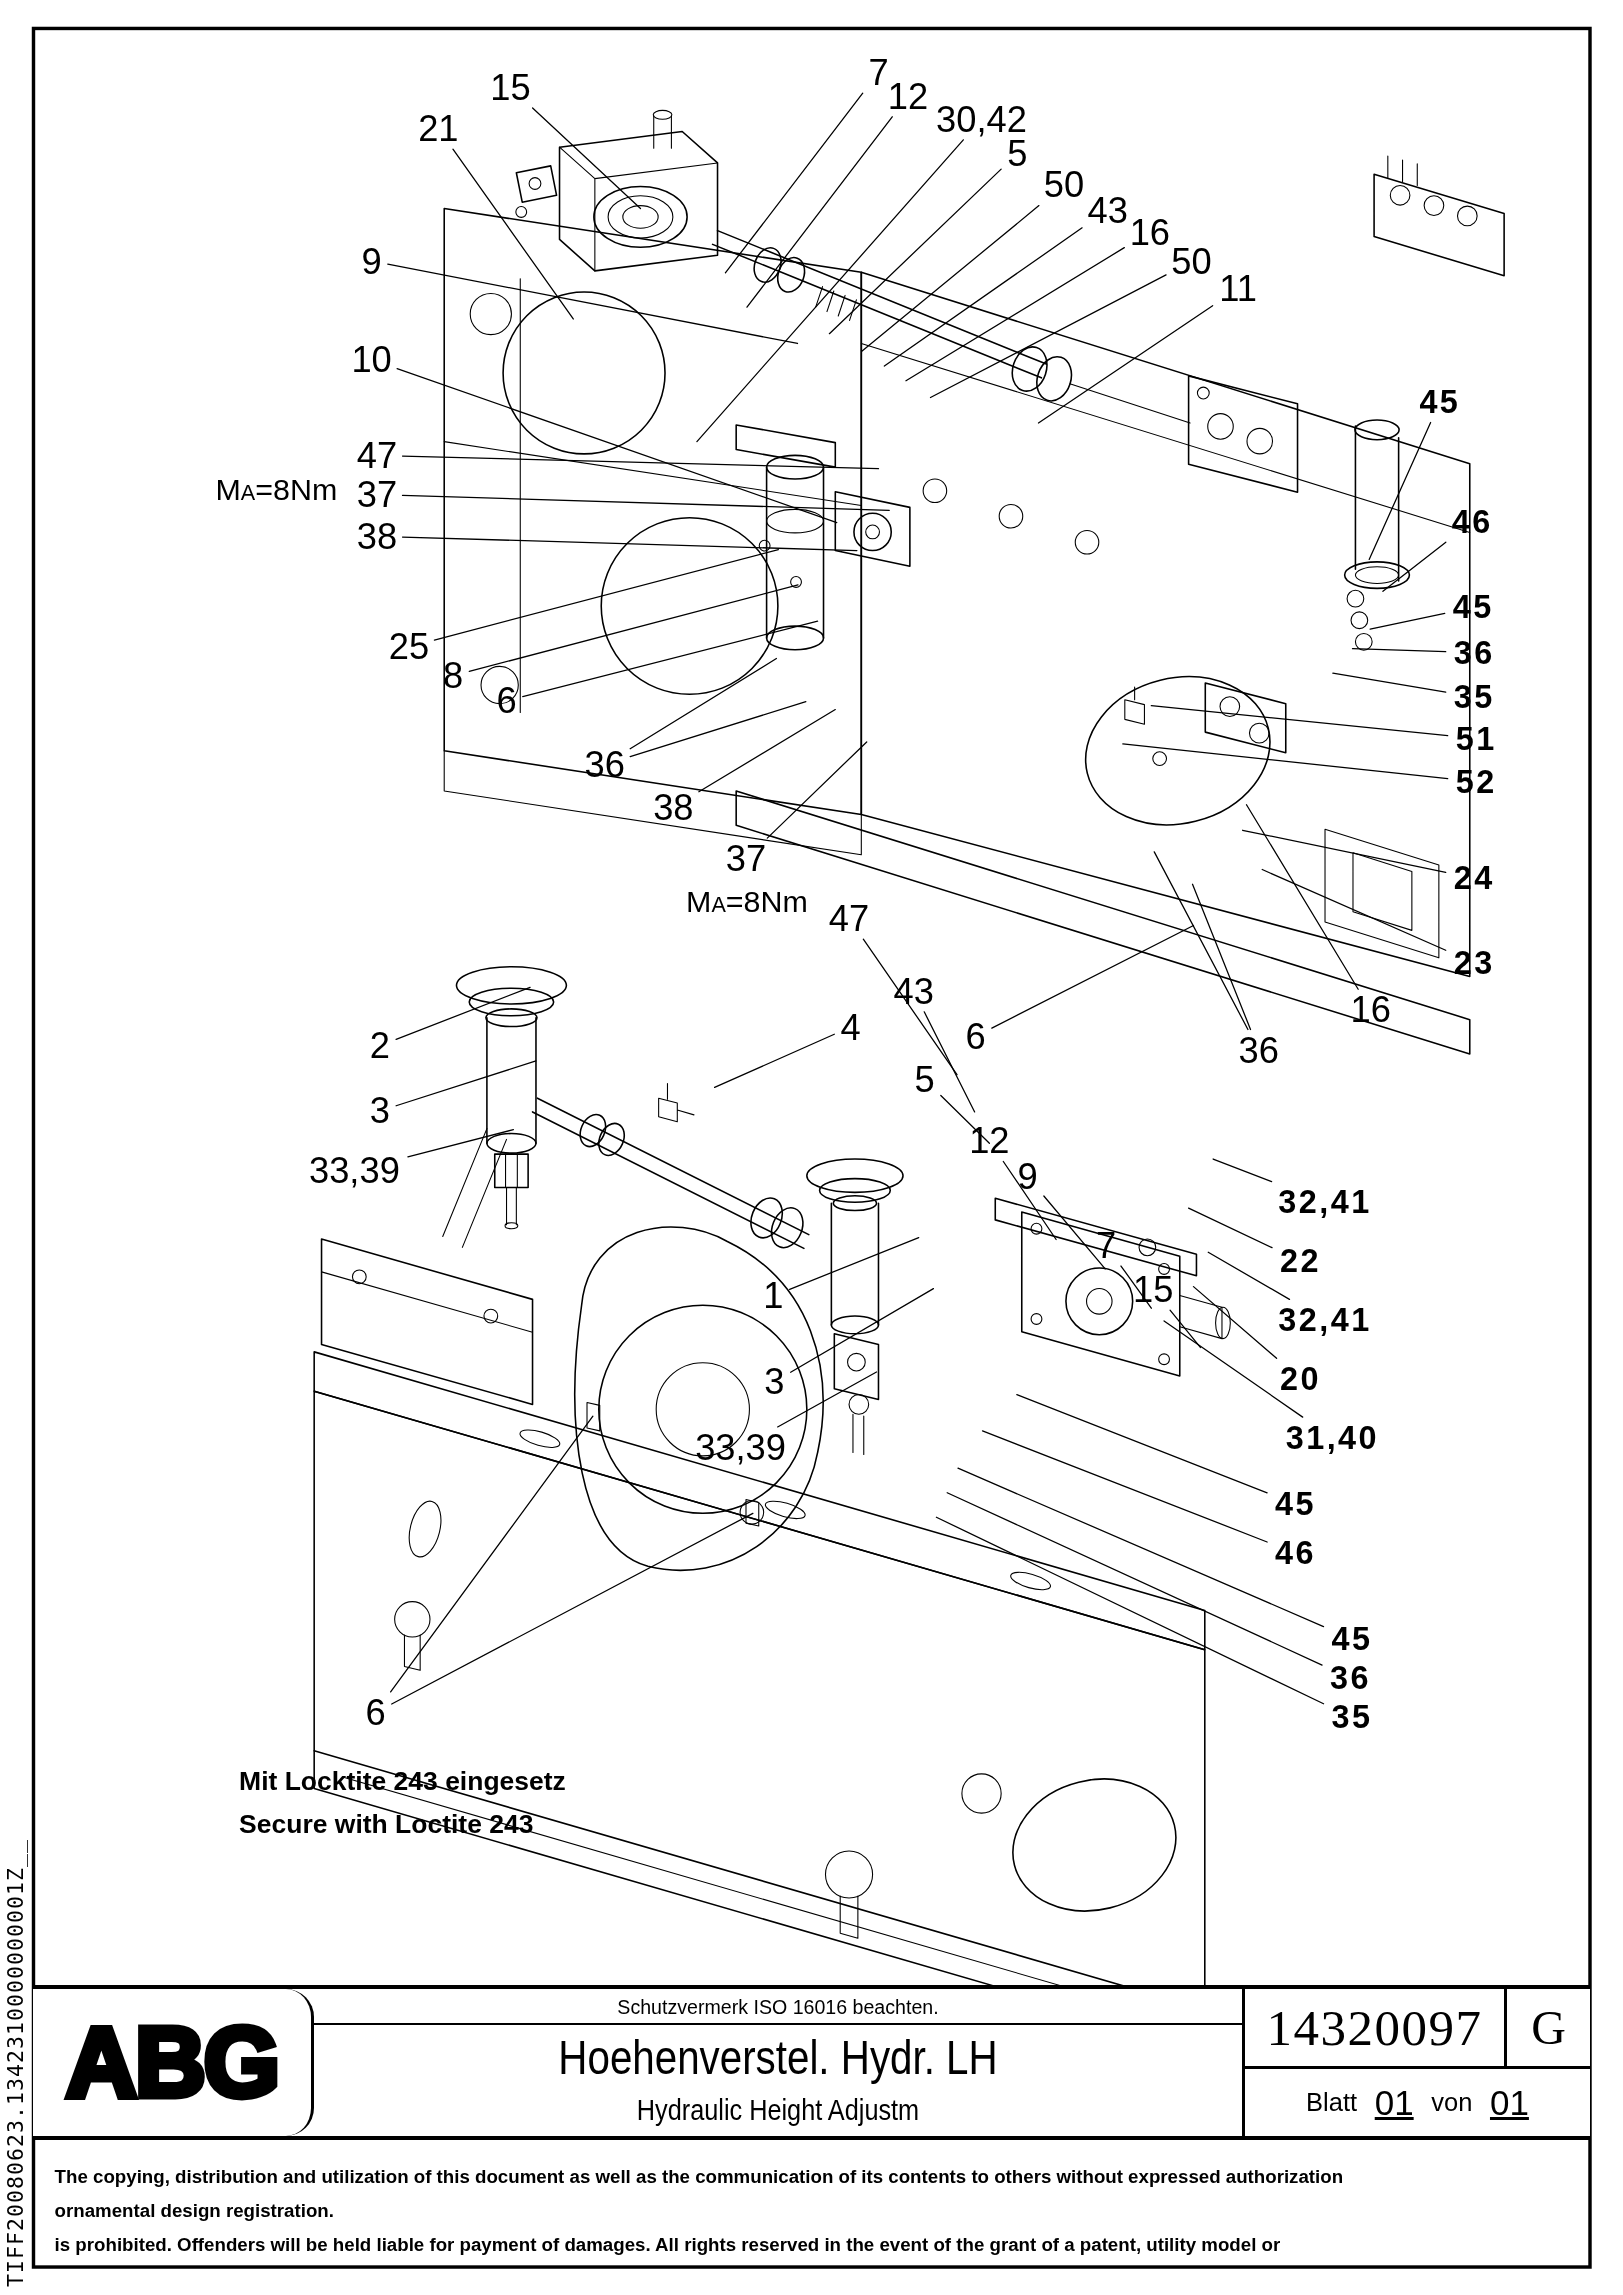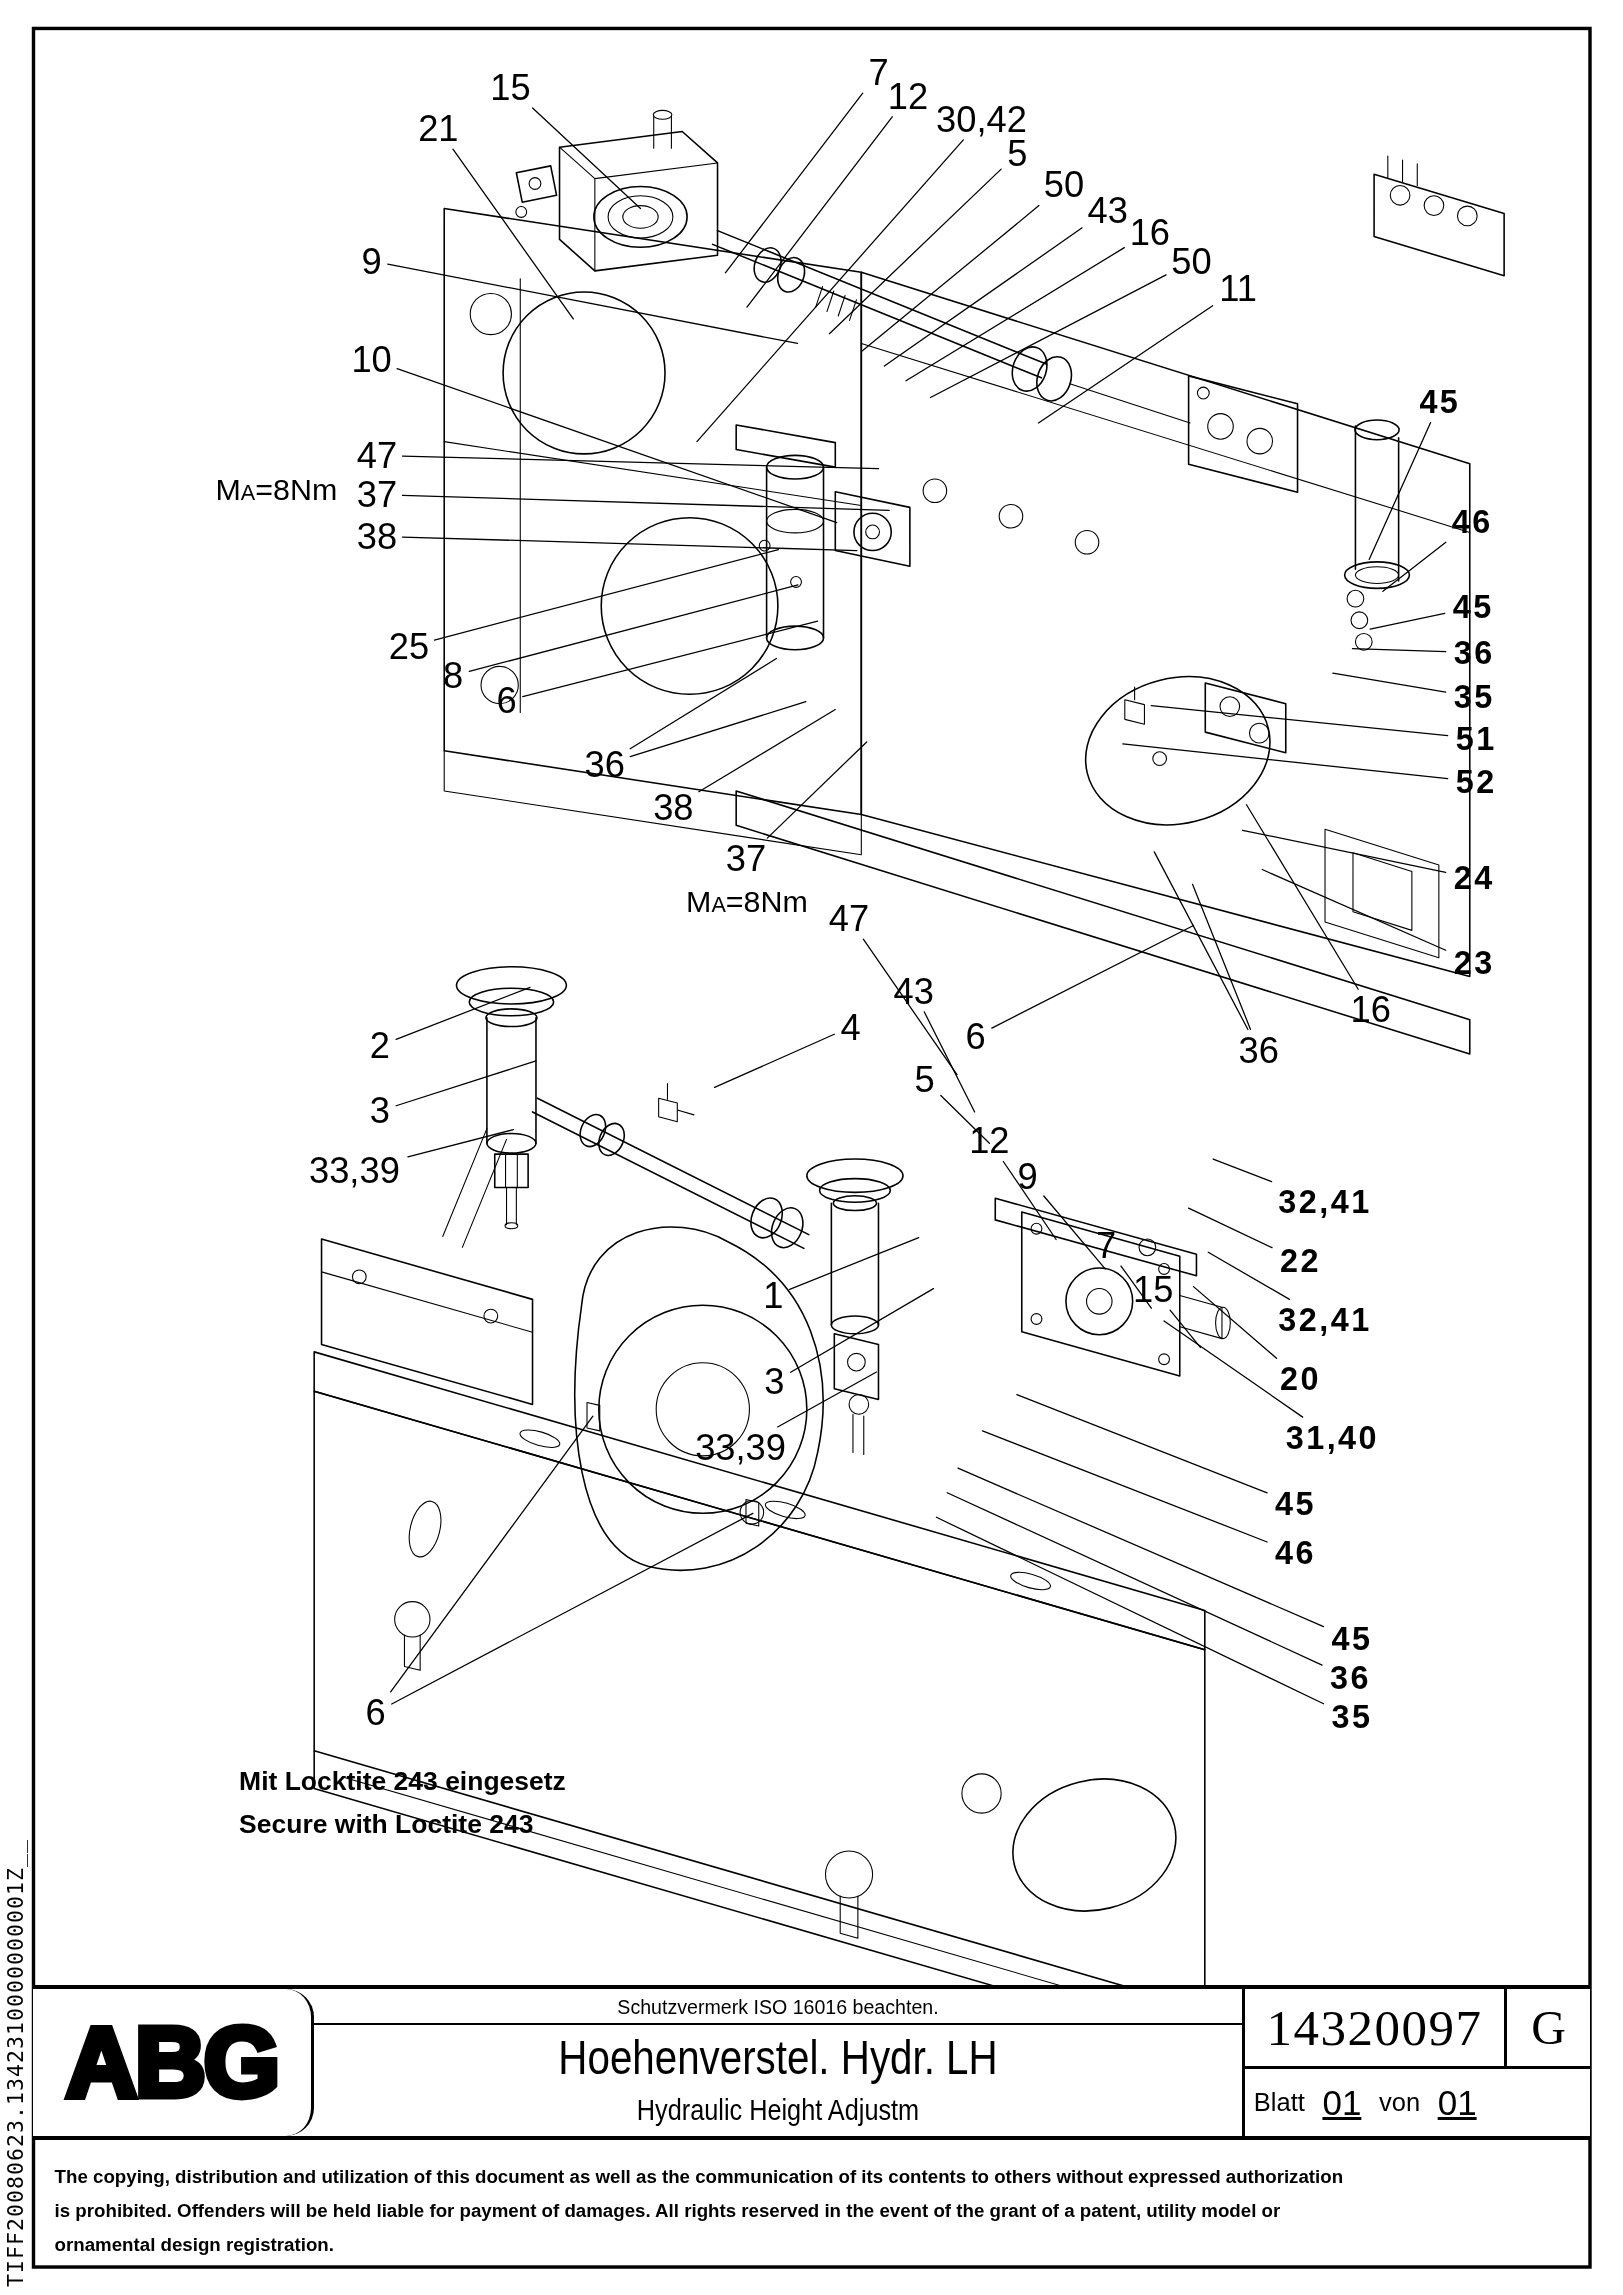--- a/index.html
+++ b/index.html
@@ -23,21 +23,21 @@
            font-size:98px;font-weight:700;-webkit-text-stroke:6.9px #000;letter-spacing:-2px;border-radius:28px;}
   .tb-mid{flex:1;position:relative;box-sizing:border-box;}
   .tb-protect{height:34px;line-height:36px;text-align:center;font-size:19.6px;border-bottom:2px solid #000;white-space:nowrap;}
   .tb-de{position:absolute;top:41px;width:100%;text-align:center;font-size:48px;white-space:nowrap;transform:scaleX(.84);}
   .tb-en{position:absolute;top:104px;width:100%;text-align:center;font-size:29.4px;white-space:nowrap;transform:scaleX(.86);}
   .tb-right{width:348px;box-sizing:border-box;border-left:3.9px solid #000;display:flex;flex-direction:column;}
   .tb-right-top{height:80px;box-sizing:border-box;border-bottom:3.4px solid #000;display:flex;font-family:Liberation Serif, serif;}
   .tb-num{flex:1;box-sizing:border-box;border-right:3.4px solid #000;display:flex;align-items:center;justify-content:center;
           font-size:51px;letter-spacing:1.5px;transform-origin:center;}
   .tb-rev{width:83px;display:flex;align-items:center;justify-content:center;font-size:48px;}
-  .tb-right-bottom{flex:1;display:flex;align-items:center;justify-content:flex-start;border-radius:27px;}
+  .tb-right-bottom{flex:1;display:flex;align-items:center;justify-content:center;border-radius:27px;}
   .tb-small{font-size:25.5px;margin:0 8.8px;}
   .tb-big{font-size:35px;margin:0 8.8px;text-decoration:underline;}
   .copyright{position:absolute;left:33px;top:2140px;width:1531px;padding:19.6px 0 0 21.6px;
              font-size:18.7px;line-height:34px;white-space:nowrap;font-weight:bold;}
 </style>
 </head>
 <body>
 
 <div class="page">
 
@@ -348,18 +348,18 @@
         <span class="tb-small">Blatt</span>
         <span class="tb-big">01</span>
         <span class="tb-small">von</span>
         <span class="tb-big">01</span>
       </div>
     </div>
   </div>
 
   <div class="copyright">
     <div>The copying, distribution and utilization of this document as well as the communication of its contents to others without expressed authorization</div>
+    <div>ornamental design registration.</div>
     <div>is prohibited. Offenders will be held liable for payment of damages. All rights reserved in the event of the grant of a patent, utility model or</div>
-    <div>ornamental design registration.</div>
   </div>
 
 </div>
 
 
 </body></html>

